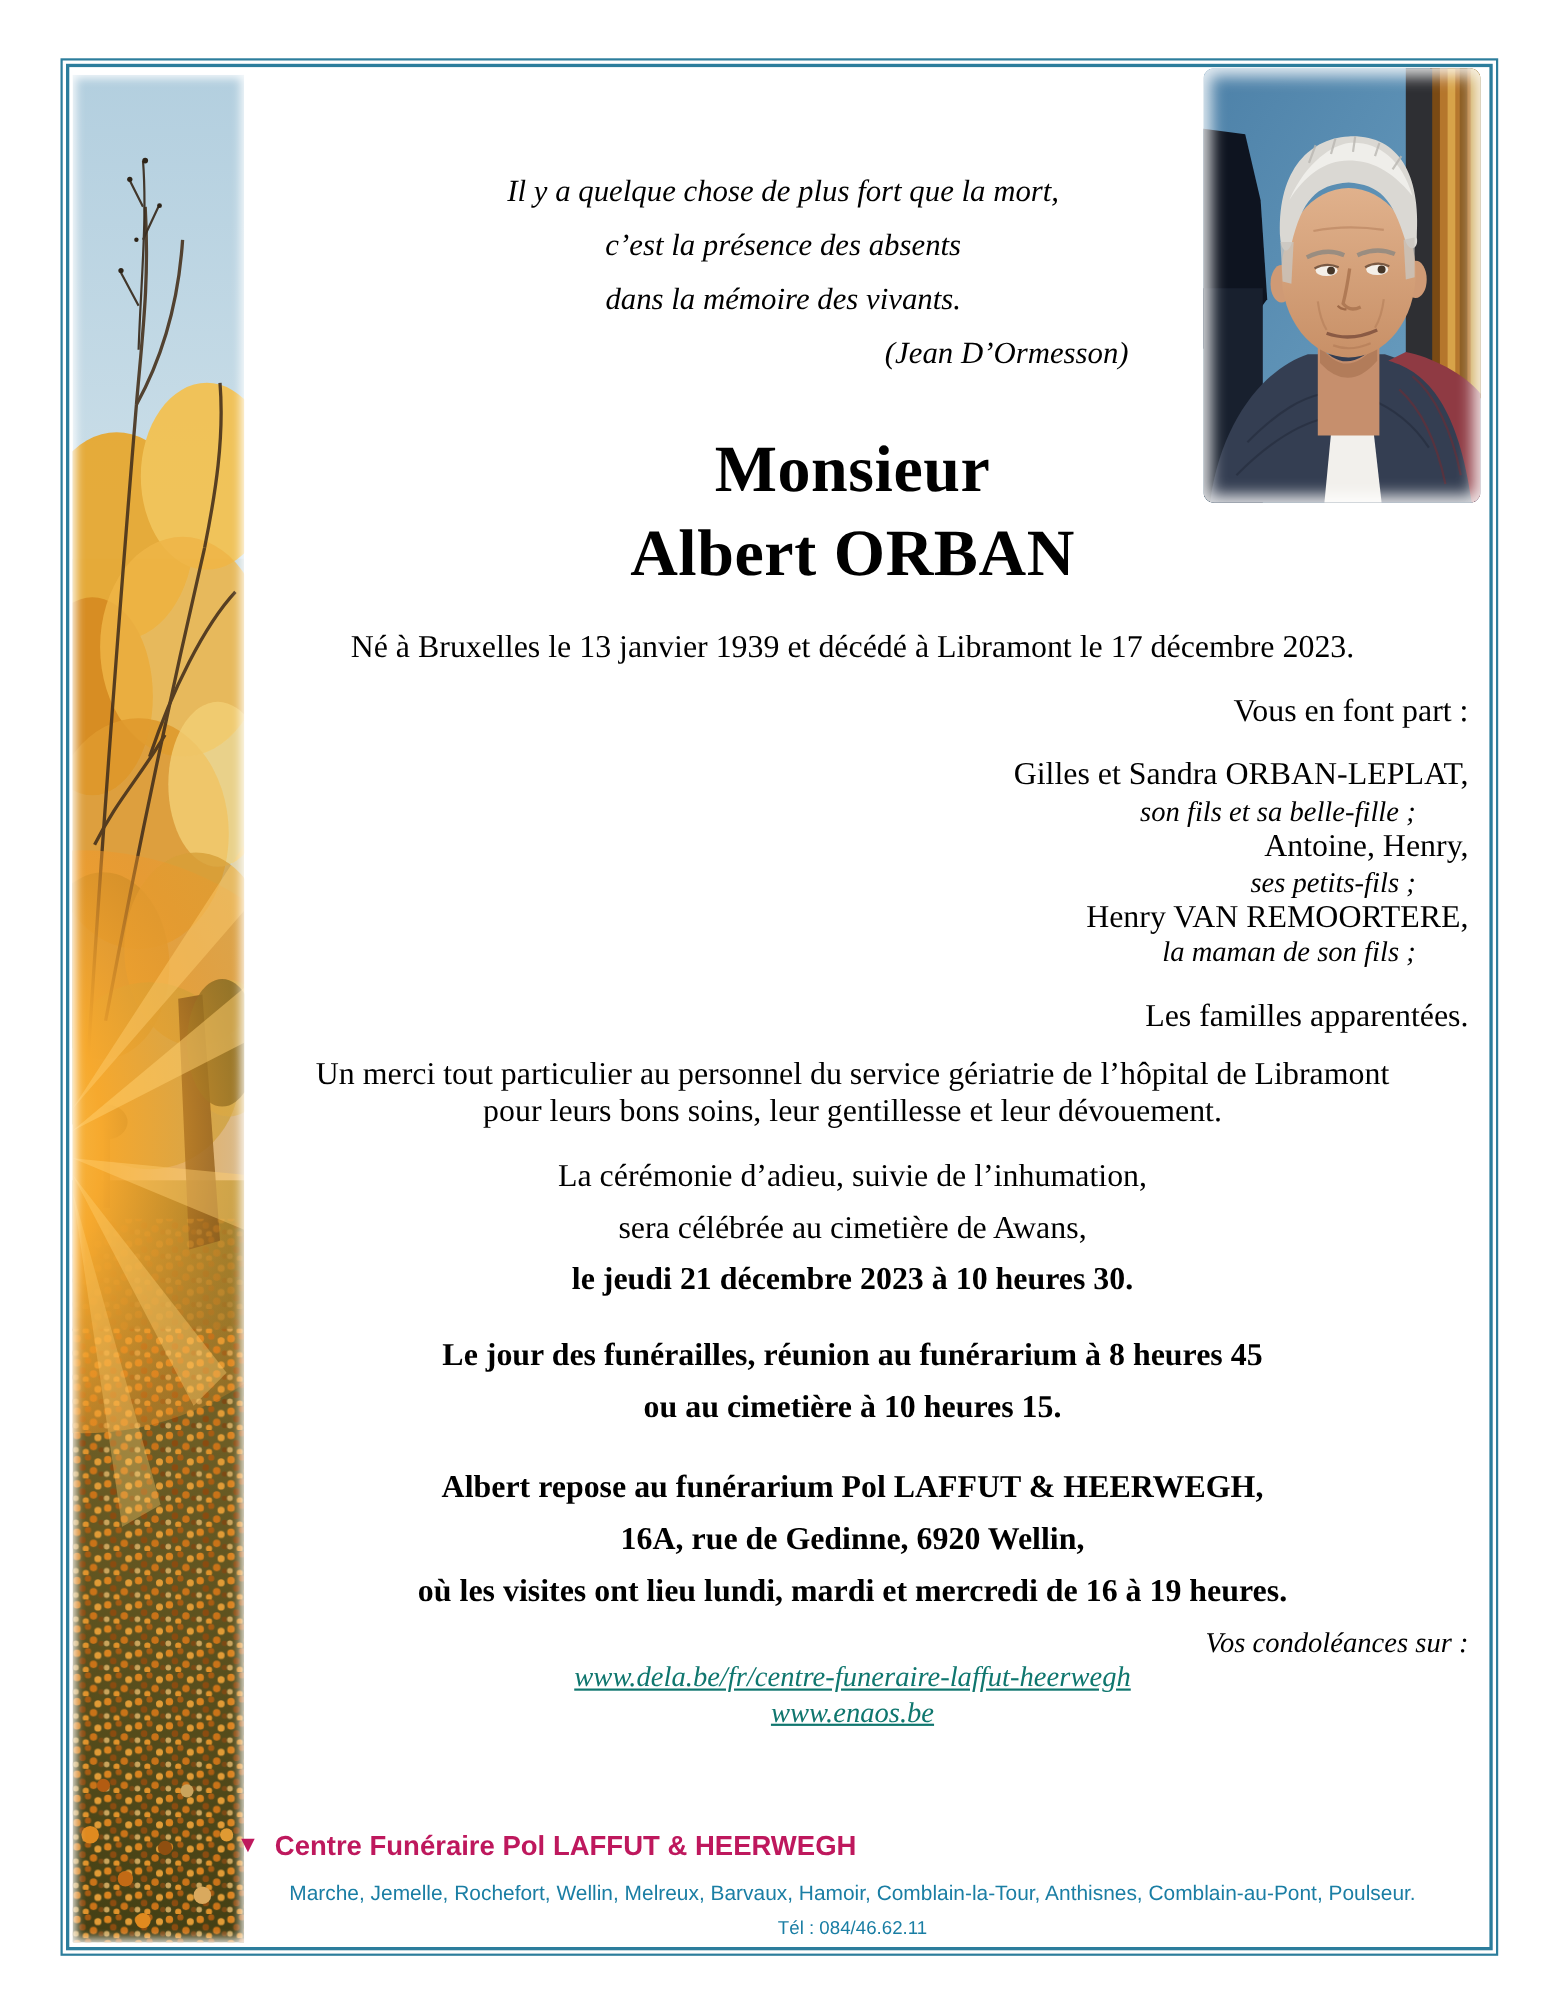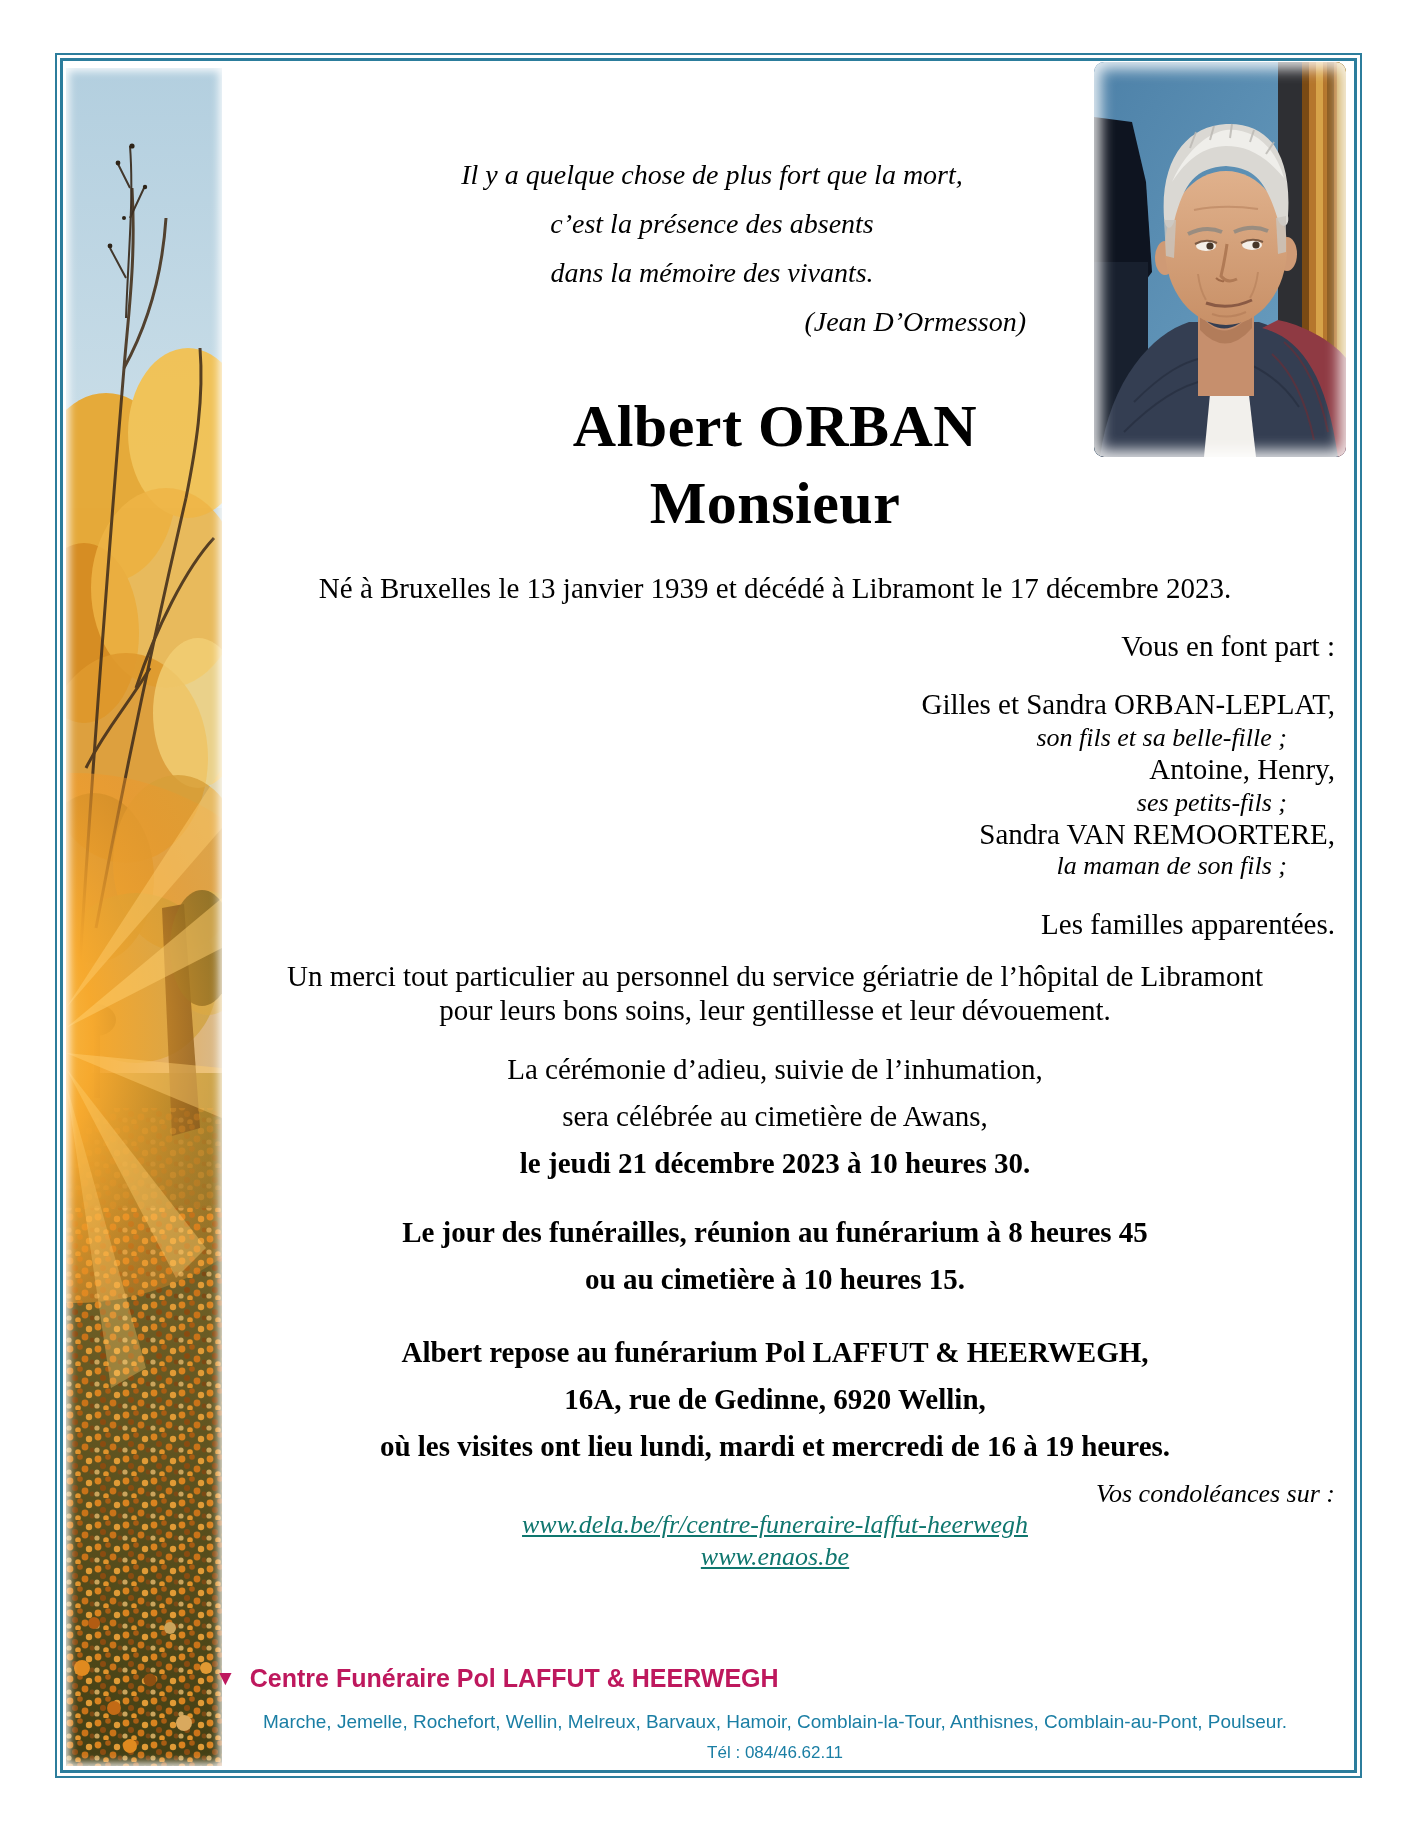--- a/index.html
+++ b/index.html
@@ -256,35 +256,35 @@
 </div>
 
 <div class="quote">
   <div>Il y a quelque chose de plus fort que la mort,</div>
   <div>c’est la présence des absents</div>
   <div>dans la mémoire des vivants.</div>
   <div class="attr">(Jean D’Ormesson)</div>
 </div>
 
 <div class="title-block">
+  <div>Monsieur</div>
   <div>Albert ORBAN</div>
-  <div>Monsieur</div>
 </div>
 
 <div class="c center body" style="top:572px">Né à Bruxelles le 13 janvier 1939 et décédé à Libramont le 17 décembre 2023.</div>
 
 <div class="c leftal body" style="top:630px">Vous en font part :</div>
 
 <div class="c leftal body" style="top:688px">Gilles et Sandra ORBAN-LEPLAT,</div>
 <div class="c rightal it" style="top:723px">son fils et sa belle-fille ;</div>
 
 <div class="c leftal body" style="top:753px">Antoine, Henry,</div>
 <div class="c rightal it" style="top:788px">ses petits-fils ;</div>
 
-<div class="c leftal body" style="top:818px">Sandra VAN REMOORTERE,</div>
+<div class="c leftal body" style="top:818px">Henry VAN REMOORTERE,</div>
 <div class="c rightal it" style="top:851px">la maman de son fils ;</div>
 
 <div class="c leftal body" style="top:908px">Les familles apparentées.</div>
 
 <div class="c center body" style="top:960px">Un merci tout particulier au personnel du service gériatrie de l’hôpital de Libramont</div>
 <div class="c center body" style="top:994px">pour leurs bons soins, leur gentillesse et leur dévouement.</div>
 
 <div class="c center body" style="top:1053px">La cérémonie d’adieu, suivie de l’inhumation,</div>
 <div class="c center body" style="top:1100px">sera célébrée au cimetière de Awans,</div>
 <div class="c center body b" style="top:1147px">le jeudi 21 décembre 2023 à 10 heures 30.</div>

